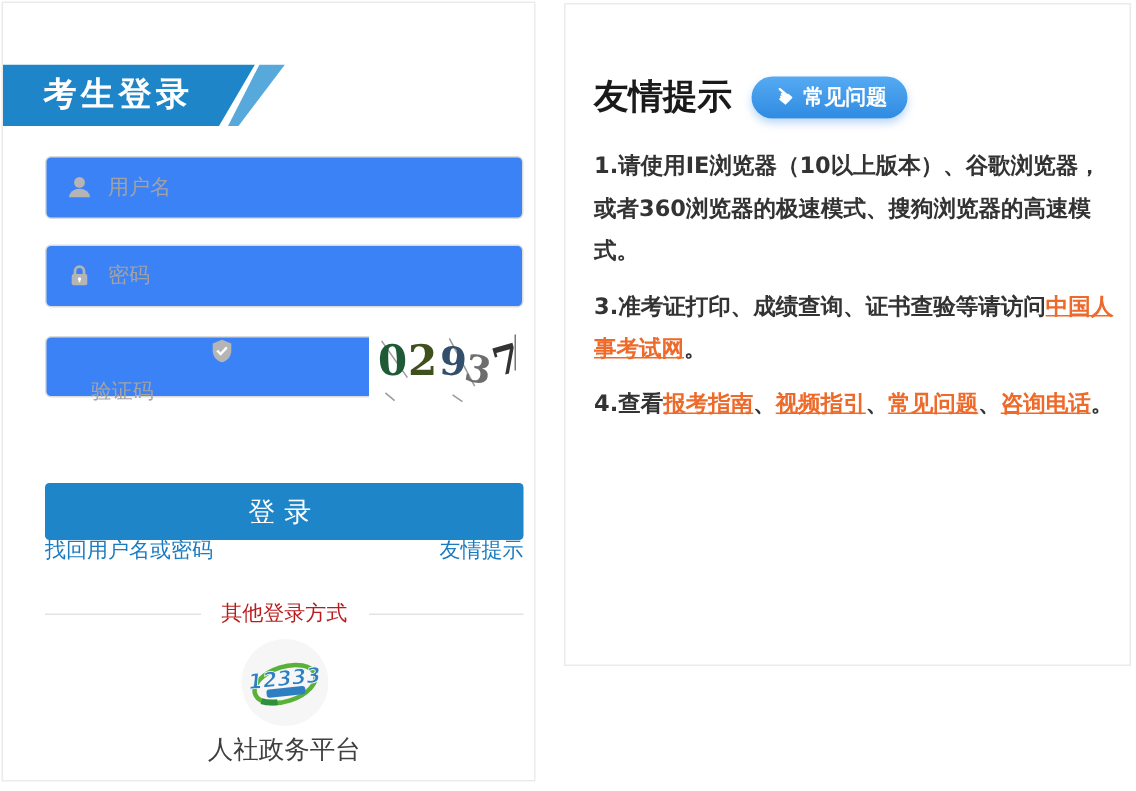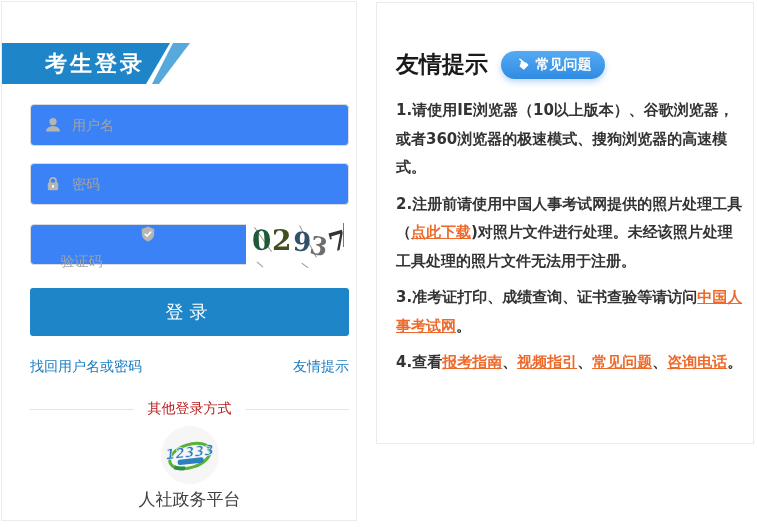--- a/index.html
+++ b/index.html
@@ -8,21 +8,21 @@
   .page { position:relative; width:757px; height:527px; background:#fff; overflow:hidden; }
 
   .panel { position:absolute; background:#fff; border:1px solid #ebebeb; }
   .panel-left  { left:1px;  top:1px; width:356px; height:520px; }
   .panel-right { left:376px; top:2px; width:378px; height:442px; }
 
   
   .ribbon { position:absolute; left:0; top:41px; width:192px; height:41px; }
   .ribbon svg { position:absolute; left:0; top:0; }
   .ribbon-text { position:absolute; left:27px; top:0; height:53px; line-height:41px;
-    color:#fff; font-size:22px; font-weight:bold; letter-spacing:3px;margin-left:16px; }
+    color:#fff; font-size:22px; font-weight:bold; letter-spacing:3px; }
 
   
   .field { position:absolute; display:flex; align-items:center; gap:10px;
     border:1px solid #dcdcdc; border-radius:4px; background:#3b82f6; padding-left:13px; }
   .field-user { left:28px; top:102px; width:319px; height:42px; }
   .field-pass { left:28px; top:161px; width:319px; height:42px; }
   .field-capt { left:28px; top:222px; width:222px; height:41px;flex-direction:column; }
   .field input { border:none; outline:none; flex:1; font-size:14px; color:#333;
     font-family:inherit; background:transparent; min-width:0; }
   .field input::placeholder { color:#a3a3a3; opacity:1; }
@@ -30,21 +30,21 @@
 
   
   .captcha-box { position:absolute; left:244px; top:217px; width:106px; height:50px;
     background:#fff; overflow:visible; }
   .cdigit { position:absolute; font-family:"DejaVu Serif","Liberation Serif",serif;
     font-weight:bold; line-height:1; }
   .noise { position:absolute; background:#9a9a9a; height:1px; }
   .noise-v { width:1px; background:#777; }
 
   
-  .login-btn { position:absolute; left:28px; top:286px; width:319px; height:48px;
+  .login-btn { position:absolute; left:28px; top:320px; width:319px; height:38px;
     background:#1e86c8; color:#fff; border:none; border-radius:3px; font-size:18px;
     letter-spacing:6px; font-family:inherit; cursor:pointer; }
   .links-row { position:absolute; left:28px; top:356px; width:319px;
     display:flex; justify-content:space-between; }
   .links-row a { color:#197bc0; font-size:14px; text-decoration:none; }
 
   
   .divider { position:absolute; left:28px; top:398px; width:319px;
     display:flex; align-items:center; gap:14px; }
   .divider .line { flex:1; height:1px; background:#e3e3e3; }
@@ -159,18 +159,17 @@
     <div class="tips-header">
       <span class="tips-title">友情提示</span>
       <span class="faq-badge">
         <span class="hand-glyph">☚</span>
         <span>常见问题</span>
       </span>
     </div>
 
     <div class="tips-list">
         <p class="tip"><span>1.请使用IE浏览器（10以上版本）、谷歌浏览器，或者360浏览器的极速模式、搜狗浏览器的高速模式。</span></p>
-        <p class="tip"><span>2.注册前请使用中国人事考试网提供的照片处理工具 （</span><a class="olink" href="#">点此下载</a><span>)对照片文件进行处理。未经该照片处理工具处理的照片文件无法用于注册。</span></p>
         <p class="tip"><span>3.准考证打印、成绩查询、证书查验等请访问</span><a class="olink" href="#">中国人事考试网</a><span>。</span></p>
         <p class="tip"><span>4.查看</span><a class="olink" href="#">报考指南</a><span>、</span><a class="olink" href="#">视频指引</a><span>、</span><a class="olink" href="#">常见问题</a><span>、</span><a class="olink" href="#">咨询电话</a><span>。</span></p>
       </div>
   </section>
 </div>
 
 </body></html>

